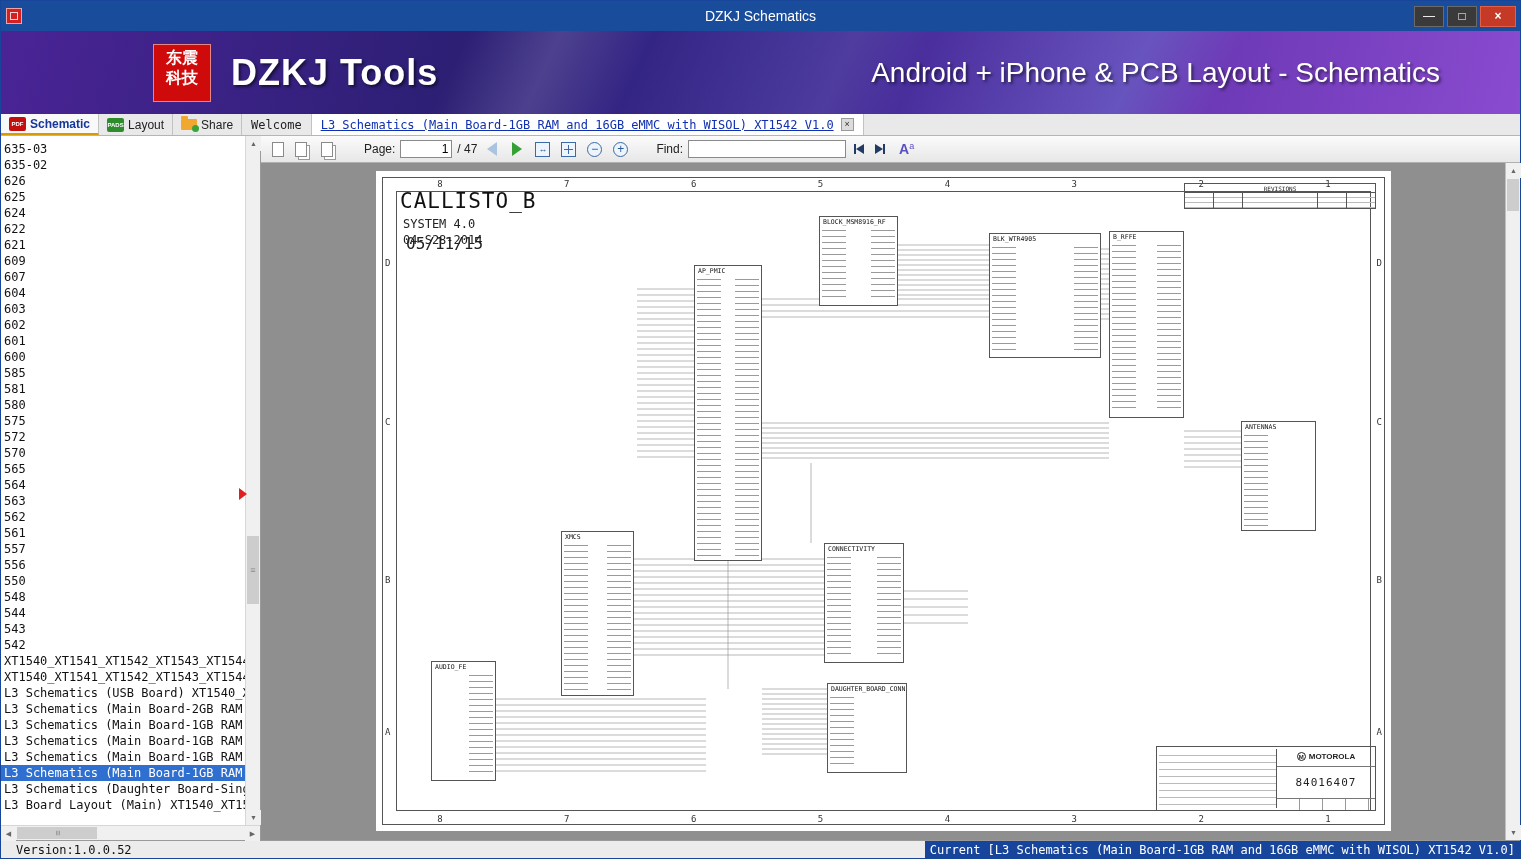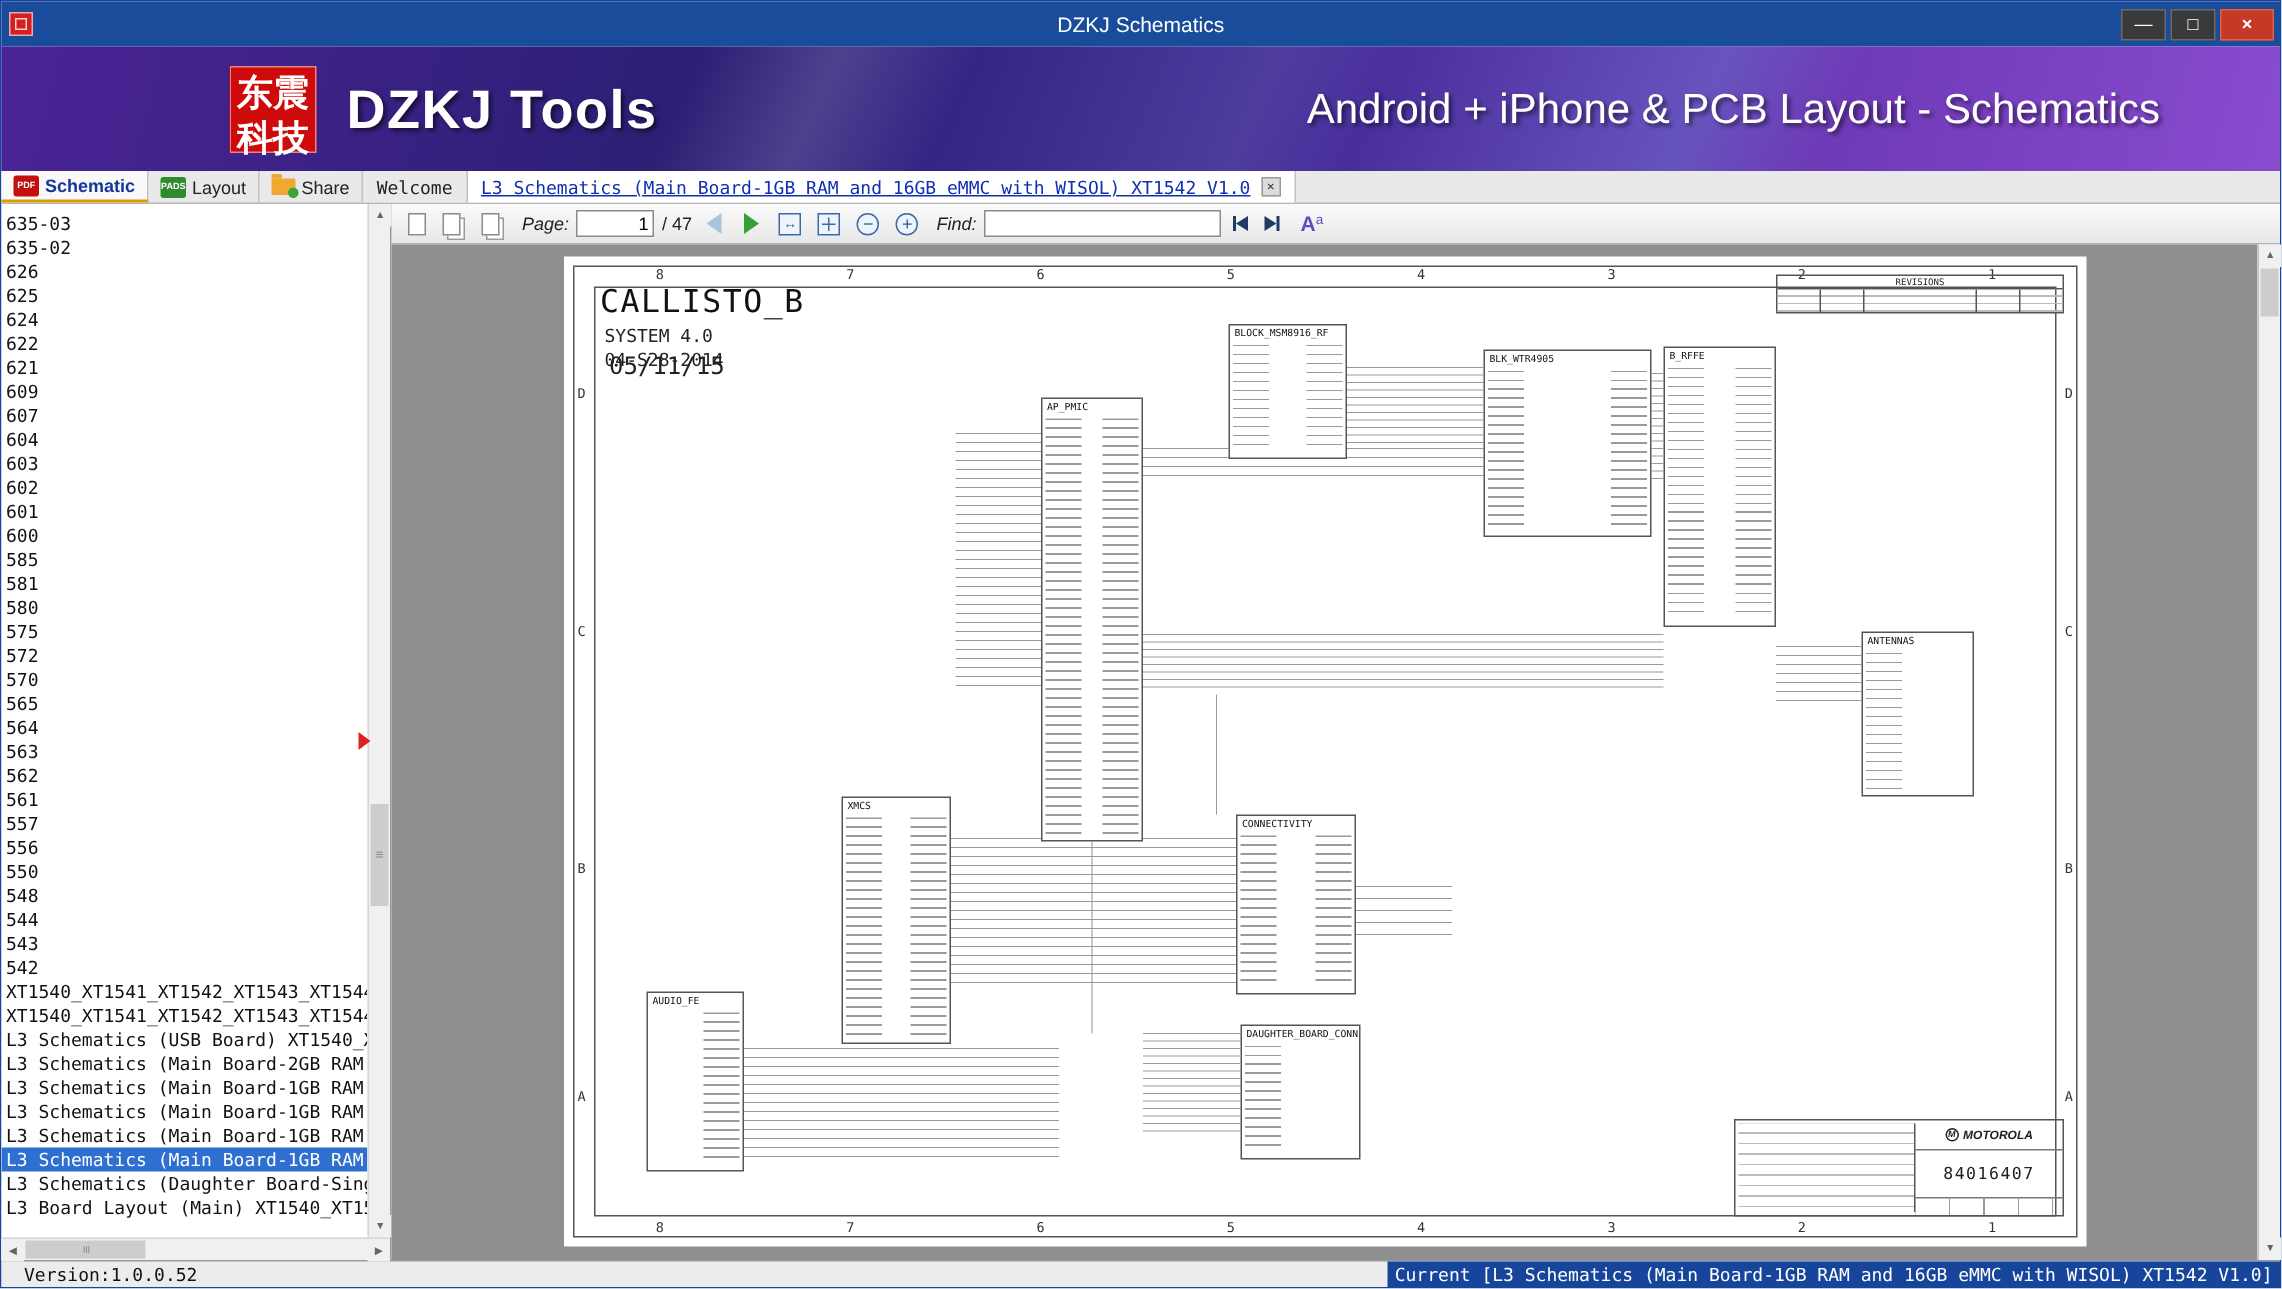--- a/index.html
+++ b/index.html
@@ -13,21 +13,21 @@
   .tb-title { position:absolute; left:0; right:0; text-align:center; color:#fff; font-size:14px; }
   .winbtns { margin-left:auto; display:flex; align-items:center; gap:3px; margin-right:4px; z-index:2; }
   .wbtn { width:30px; height:21px; display:flex; align-items:center; justify-content:center; color:#fff; font-size:12px; background:#3a3a3a; border:1px solid #6a6a6a; cursor:default; }
   .wbtn.close { background:#c43a27; border-color:#e0604a; width:36px; font-weight:bold; }
 
   
   .banner { height:83px; flex:0 0 auto; position:relative; display:flex; align-items:center; overflow:hidden;
     background:linear-gradient(105deg,#4a2496 0%,#2c1f74 30%,#3a2a92 52%,#6b38b4 78%,#8a4bd0 100%); }
   .banner::before { content:""; position:absolute; inset:0;
     background:linear-gradient(115deg,transparent 30%,rgba(255,255,255,.14) 36%,transparent 42%,rgba(255,255,255,.08) 55%,transparent 60%,rgba(120,220,255,.18) 74%,transparent 80%); }
-  .logo { width:58px; height:58px; margin-left:152px; background:#cf0a0a; color:#fff; font-weight:bold; font-size:24px; line-height:1.25; text-align:center; padding-top:4px; position:relative; z-index:1; box-shadow:0 0 0 1px rgba(255,255,255,.5) inset; }
+  .logo { width:58px; height:58px; margin-left:152px; background:#cf0a0a; color:#fff; font-weight:bold; font-size:16px; line-height:1.25; text-align:center; padding-top:4px; position:relative; z-index:1; box-shadow:0 0 0 1px rgba(255,255,255,.5) inset; }
   .appname { margin-left:20px; color:#fff; font-size:36px; font-weight:bold; letter-spacing:1px; text-shadow:2px 2px 3px rgba(0,0,0,.55); z-index:1; }
   .tagline { margin-left:auto; margin-right:80px; color:#fff; font-size:28px; text-shadow:2px 2px 3px rgba(0,0,0,.55); z-index:1; }
 
   
   .tabbar { height:22px; flex:0 0 auto; background:#e9e9e9; border-bottom:1px solid #b5b5b5; display:flex; align-items:stretch; font-size:12px; }
   .tooltab { display:flex; align-items:center; gap:4px; padding:0 8px; border-right:1px solid #c2c2c2; color:#222; }
   .tooltab.active { background:#f9f9f9; border-bottom:2px solid #d89c00; color:#15379c; font-weight:bold; }
   .ficon { width:17px; height:14px; display:flex; align-items:center; justify-content:center; color:#fff; font-size:6px; font-weight:bold; border-radius:2px; }
   .pdf { background:#c40f0f; }
   .pads { background:#2e8b2e; }
@@ -55,21 +55,21 @@
   .grip { color:#8a8a8a; font-size:9px; line-height:1; text-align:center; width:100%; position:absolute; top:50%; transform:translateY(-50%); }
   .redmark { position:absolute; right:13px; top:352px; width:0; height:0; border-left:8px solid #e02020; border-top:6px solid transparent; border-bottom:6px solid transparent; z-index:3; }
 
   
   .rightcol { flex:1; display:flex; flex-direction:column; min-width:0; }
 
   
   .toolbar { height:27px; flex:0 0 auto; background:linear-gradient(#fbfbfb,#e7e7e7); border-bottom:1px solid #b0b0b0; display:flex; align-items:center; padding:0 8px; gap:5px; font-size:12px; color:#222; }
   .pageicon { width:12px; height:15px; background:#fff; border:1px solid #8a8a8a; margin:0 3px; }
   .pageicon.stack { box-shadow:3px 3px 0 -1px #fff,3px 3px 0 0 #9a9a9a; margin-right:6px; }
-  .tb-label { margin-left:4px;font-style:italic; }
+  .tb-label { margin-left:20px; }
   .tb-input { height:18px; border:1px solid #8a8a8a; background:#fff; font-size:12px; padding:0 3px; font-family:"Liberation Sans",sans-serif; }
   .pageinput { width:52px; text-align:right; }
   .findinput { width:158px; }
   .arrowL { width:0; height:0; border-top:7px solid transparent; border-bottom:7px solid transparent; border-right:10px solid #a9c4de; margin:0 5px; }
   .arrowR { width:0; height:0; border-top:7px solid transparent; border-bottom:7px solid transparent; border-left:10px solid #35a135; margin:0 5px; }
   .zoomsq { width:15px; height:15px; border:1px solid #3a6aa8; background:#eef4fb; color:#2a5a9a; font-size:9px; line-height:13px; text-align:center; margin:0 3px; }
   .zoomsq.cross { background:linear-gradient(#3a6aa8,#3a6aa8) center/9px 1px no-repeat,linear-gradient(#3a6aa8,#3a6aa8) center/1px 9px no-repeat,#eef4fb; }
   .zoomcir { width:15px; height:15px; border-radius:50%; border:1px solid #3a6aa8; background:#eef4fb; color:#2a5a9a; font-size:12px; line-height:12px; text-align:center; margin:0 3px; }
   .findnav { display:flex; align-items:center; margin:0 3px; }
   .fbar { width:2px; height:10px; background:#223a66; }
@@ -103,21 +103,21 @@
   .revtitle { height:9px; border-bottom:1px solid #555; font-size:6px; text-align:center; line-height:9px; }
   .revbody { height:15px; background:
       linear-gradient(#555,#555) 15% 0/1px 100% no-repeat,
       linear-gradient(#555,#555) 30% 0/1px 100% no-repeat,
       linear-gradient(#555,#555) 70% 0/1px 100% no-repeat,
       linear-gradient(#555,#555) 85% 0/1px 100% no-repeat,
       repeating-linear-gradient(#0000 0 4px,#bbb 4px 5px); }
   .tblock { position:absolute; left:780px; top:575px; width:220px; height:65px; border:1px solid #555; display:flex; }
   .tb-left { width:118px; border-right:1px solid #555; background:repeating-linear-gradient(#0000 0 6px,#bbb 6px 7px); margin:2px 0 2px 2px; }
   .tb-right { flex:1; display:flex; flex-direction:column; }
-  .moto { display:flex; align-items:center; justify-content:center; gap:3px; height:20px; border-bottom:1px solid #777; font-size:8px; font-weight:bold; color:#222; font-family:"Liberation Sans",sans-serif;font-style:italic; }
+  .moto { display:flex; align-items:center; justify-content:center; gap:3px; height:20px; border-bottom:1px solid #777; font-size:8px; font-weight:bold; color:#222; font-family:"Liberation Sans",sans-serif; }
   .mcirc { width:9px; height:9px; border:1px solid #222; border-radius:50%; font-size:6px; line-height:8px; text-align:center; font-weight:bold; }
   .docnum { flex:1; display:flex; align-items:center; justify-content:center; font-size:11px; letter-spacing:1px; }
   .tb-stripe { height:12px; border-top:1px solid #777; background:repeating-linear-gradient(90deg,#0000 0 22px,#999 22px 23px); }
 
   
   .statusbar { height:18px; flex:0 0 auto; background:#ececec; border-top:1px solid #9a9a9a; display:flex; align-items:stretch; font-family:"DejaVu Sans Mono",monospace; font-size:12px;padding-left:12px; }
   .version { display:flex; align-items:center; padding-left:3px; color:#111; }
   .current { margin-left:auto; background:#17459c; color:#fff; display:flex; align-items:center; padding:0 5px; }
 </style>
 </head>

